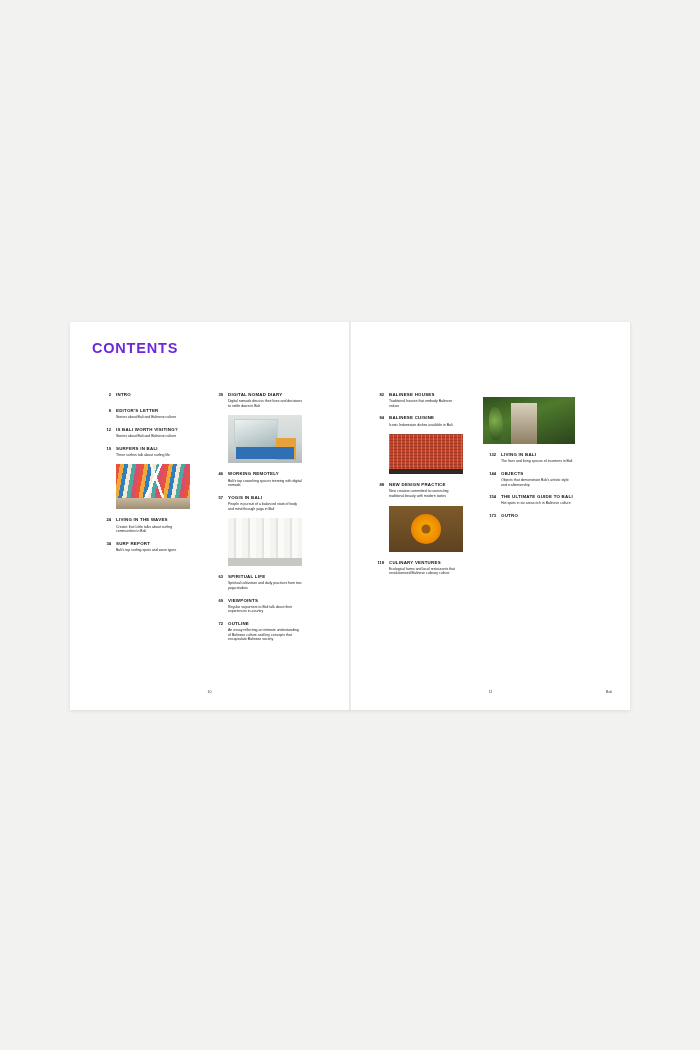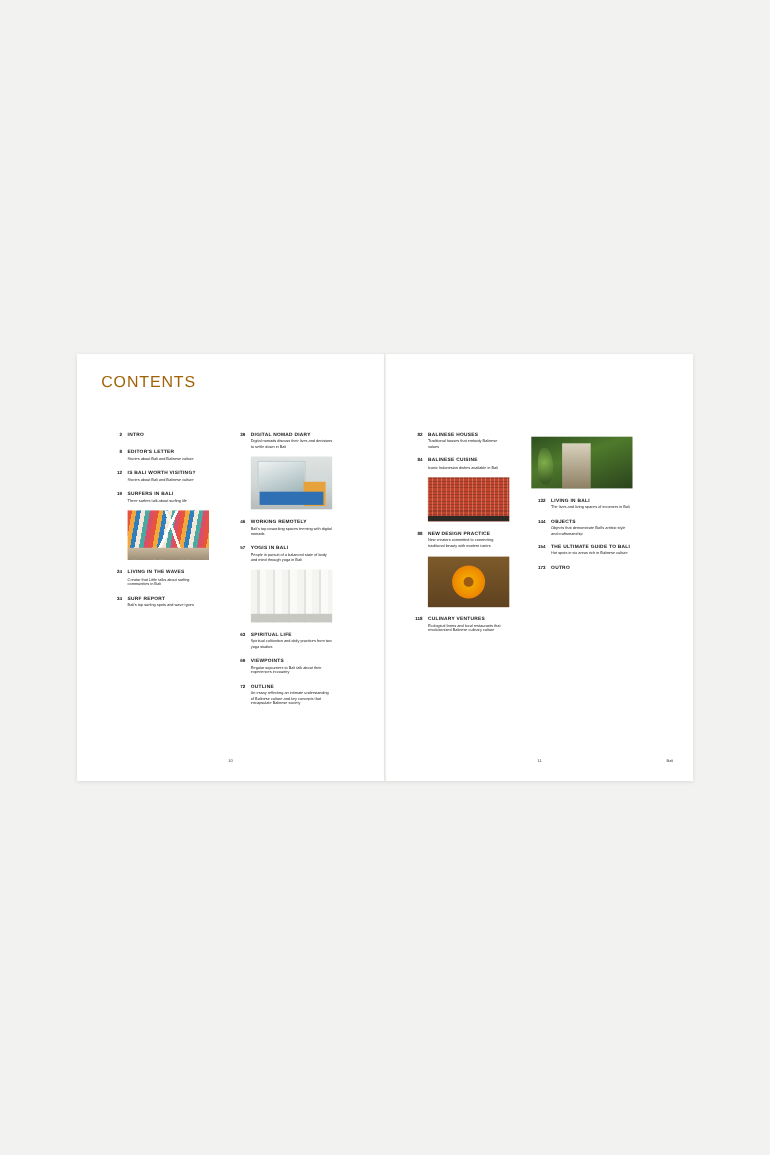--- a/index.html
+++ b/index.html
@@ -37,23 +37,23 @@
     border-right: 1px solid #e6e6e4;
   }
   .page.right {
     border-left: 1px solid #eeeeec;
   }
   .contents-title {
     position: absolute;
     left: 22px;
     top: 18px;
     font-size: 14.5px;
-    font-weight: normal;
+    font-weight: bold;
     letter-spacing: 0.8px;
-    color: #a16207;
+    color: #6d28d9;
     text-align: right;
   }
 
   
   .col {
     position: absolute;
     width: 92px;
   }
   .col-l1 { left: 28px; top: 70px; }
   .col-l2 { left: 140px; top: 70px; }

